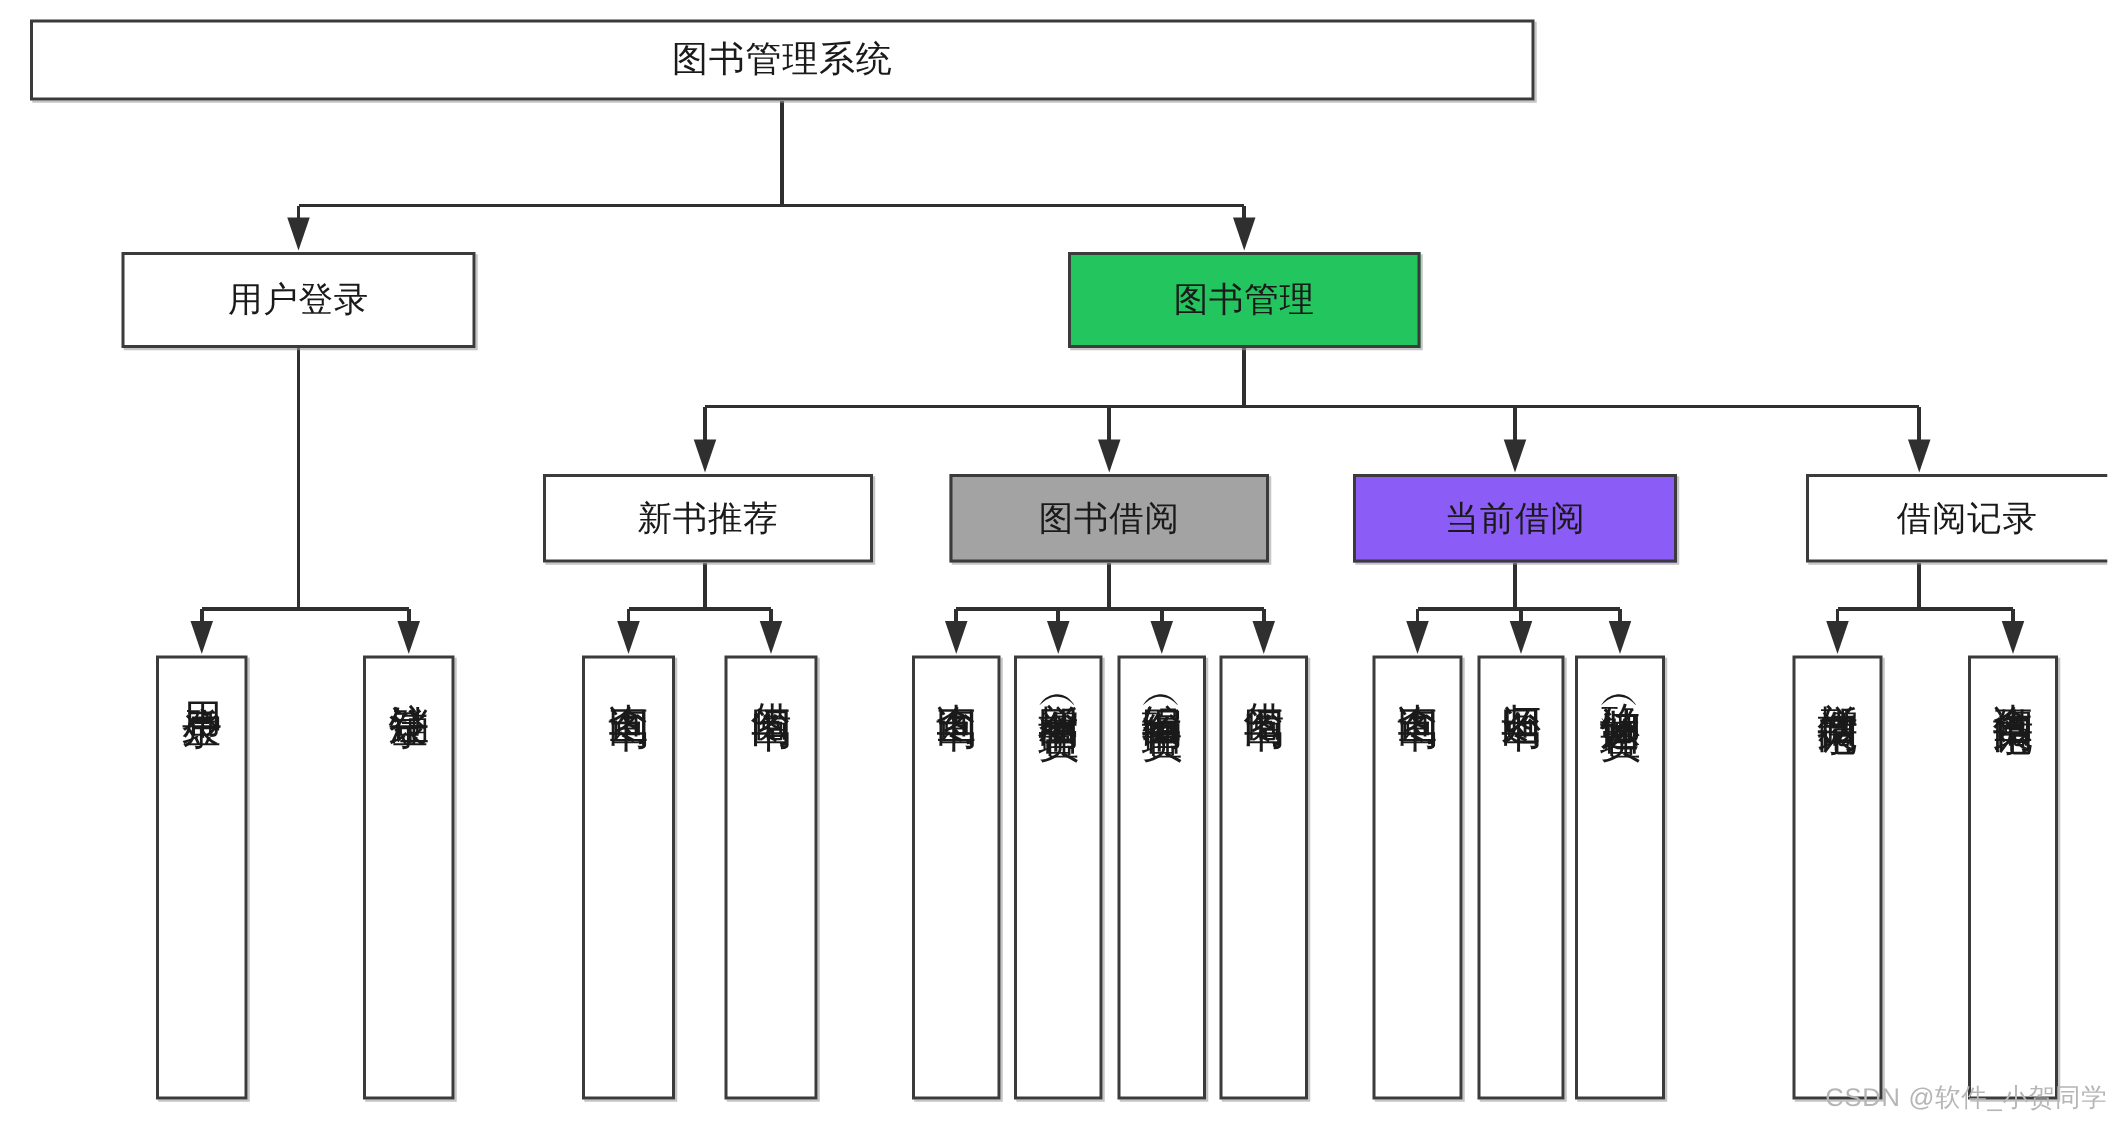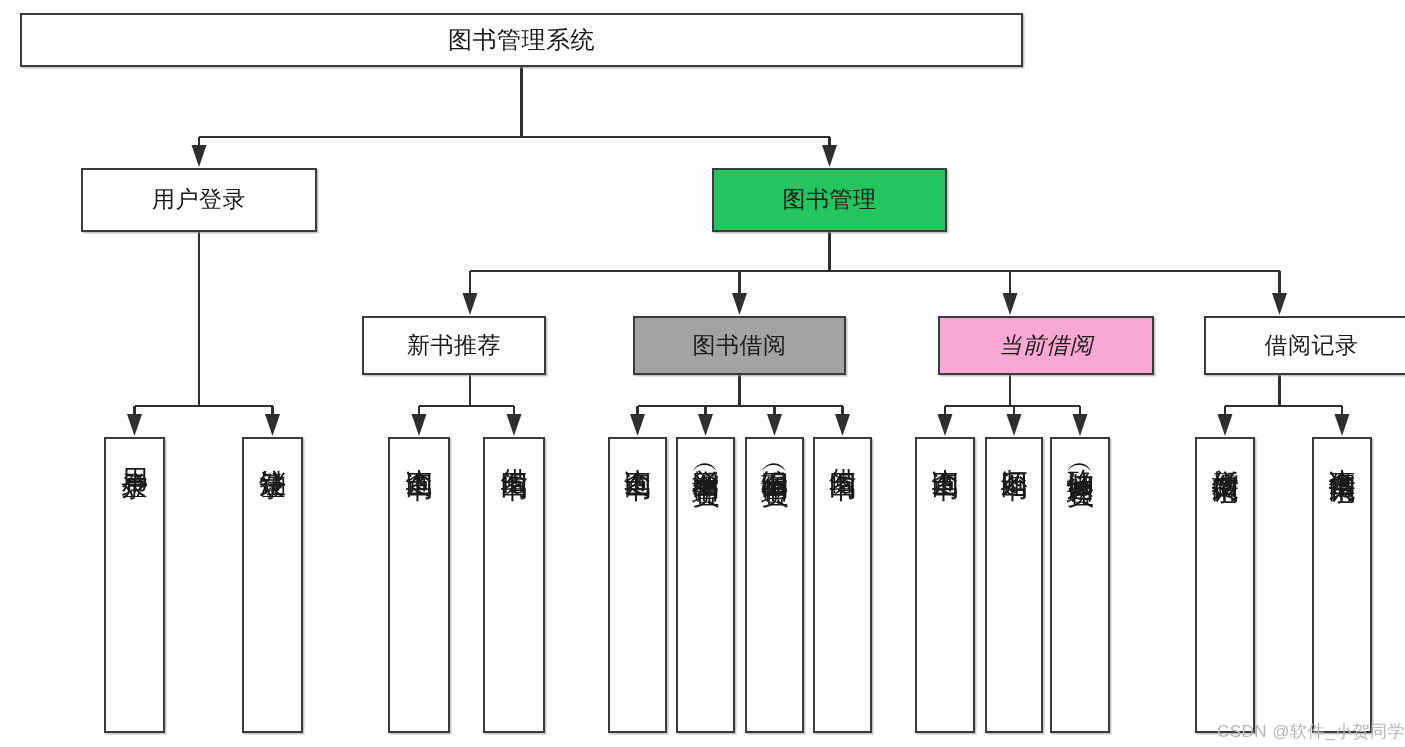--- a/index.html
+++ b/index.html
@@ -131,27 +131,27 @@
   <div id="nodes">
       <div class="node horiz root" style="left: 20px; top: 13px; width: 1003px; height: 54px; border-color: rgb(59, 59, 59); background: rgb(255, 255, 255); color: rgb(26, 26, 26);">
         <span class="lbl">图书管理系统</span>
       </div>
       <div class="node horiz" style="left: 81px; top: 168px; width: 236px; height: 64px; border-color: rgb(59, 59, 59); background: rgb(255, 255, 255); color: rgb(26, 26, 26);">
         <span class="lbl">用户登录</span>
       </div>
       <div class="node horiz" style="left: 712px; top: 168px; width: 235px; height: 64px; border-color: rgb(59, 59, 59); background: #22c55e; color: rgb(26, 26, 26);">
         <span class="lbl">图书管理</span>
       </div>
-      <div class="node horiz" style="left: 362px; top: 316px; width: 184px; height: 59px; border-color: rgb(59, 59, 59); background: rgb(255, 255, 255); color: rgb(26, 26, 26);">
+      <div class="node horiz" style="left: 362px; top: 316px; width: 220px; height: 59px; border-color: rgb(59, 59, 59); background: rgb(255, 255, 255); color: rgb(26, 26, 26);">
         <span class="lbl">新书推荐</span>
       </div>
       <div class="node horiz" style="left: 633px; top: 316px; width: 213px; height: 59px; border-color: rgb(59, 59, 59); background: #a3a3a3; color: rgb(26, 26, 26);">
         <span class="lbl">图书借阅</span>
       </div>
-      <div class="node horiz" style="left: 938px; top: 316px; width: 216px; height: 59px; border-color: rgb(59, 59, 59); background: #f9a8d4; color: rgb(26, 26, 26); font-style: italic;">
+      <div class="node horiz" style="left: 902px; top: 316px; width: 216px; height: 59px; border-color: rgb(59, 59, 59); background: #8b5cf6; color: rgb(26, 26, 26);">
         <span class="lbl">当前借阅</span>
       </div>
       <div class="node horiz" style="left: 1172px; top: 316px; width: 215px; height: 59px; border-color: rgb(59, 59, 59); background: rgb(255, 255, 255); color: rgb(26, 26, 26); margin-left: 32px;">
         <span class="lbl">借阅记录</span>
       </div>
       <div class="node vert" style="left: 104px; top: 437px; width: 61px; height: 296px; border-color: rgb(59, 59, 59); background: rgb(255, 255, 255); color: rgb(26, 26, 26);">
         <span class="lbl">用户登录</span>
       </div>
       <div class="node vert" style="left: 242px; top: 437px; width: 61px; height: 296px; border-color: rgb(59, 59, 59); background: rgb(255, 255, 255); color: rgb(26, 26, 26);">
         <span class="lbl">注销登录</span>

